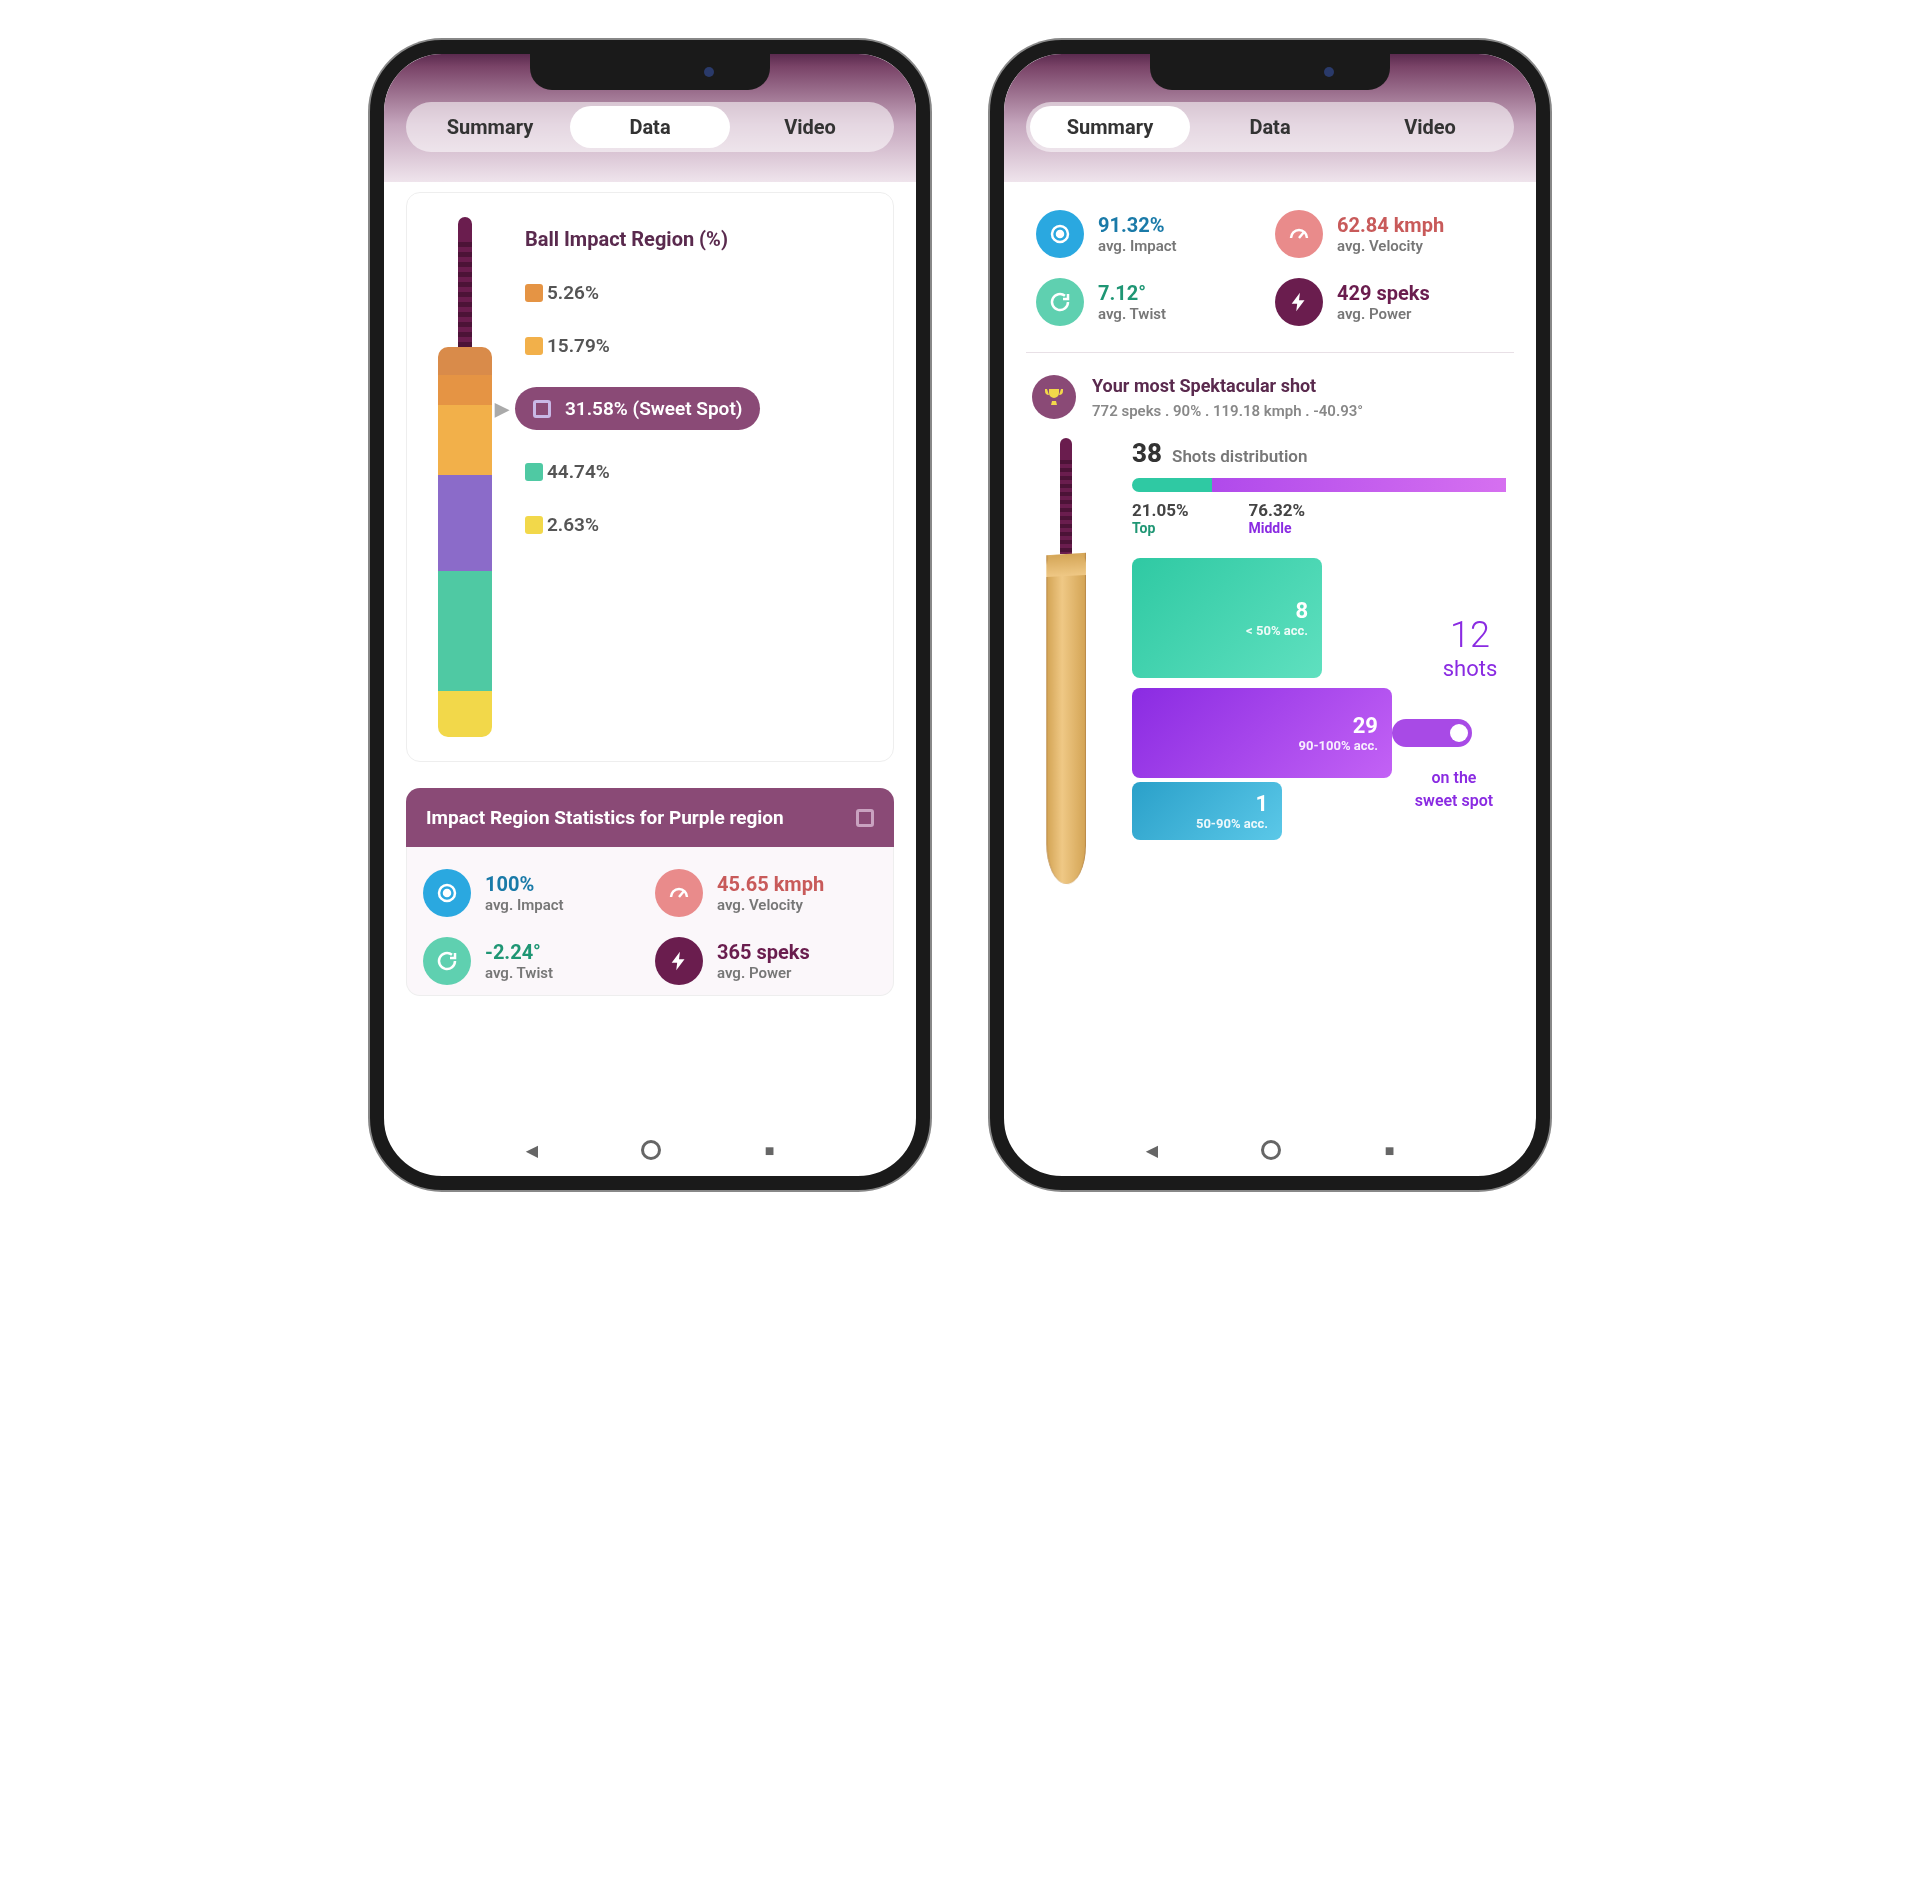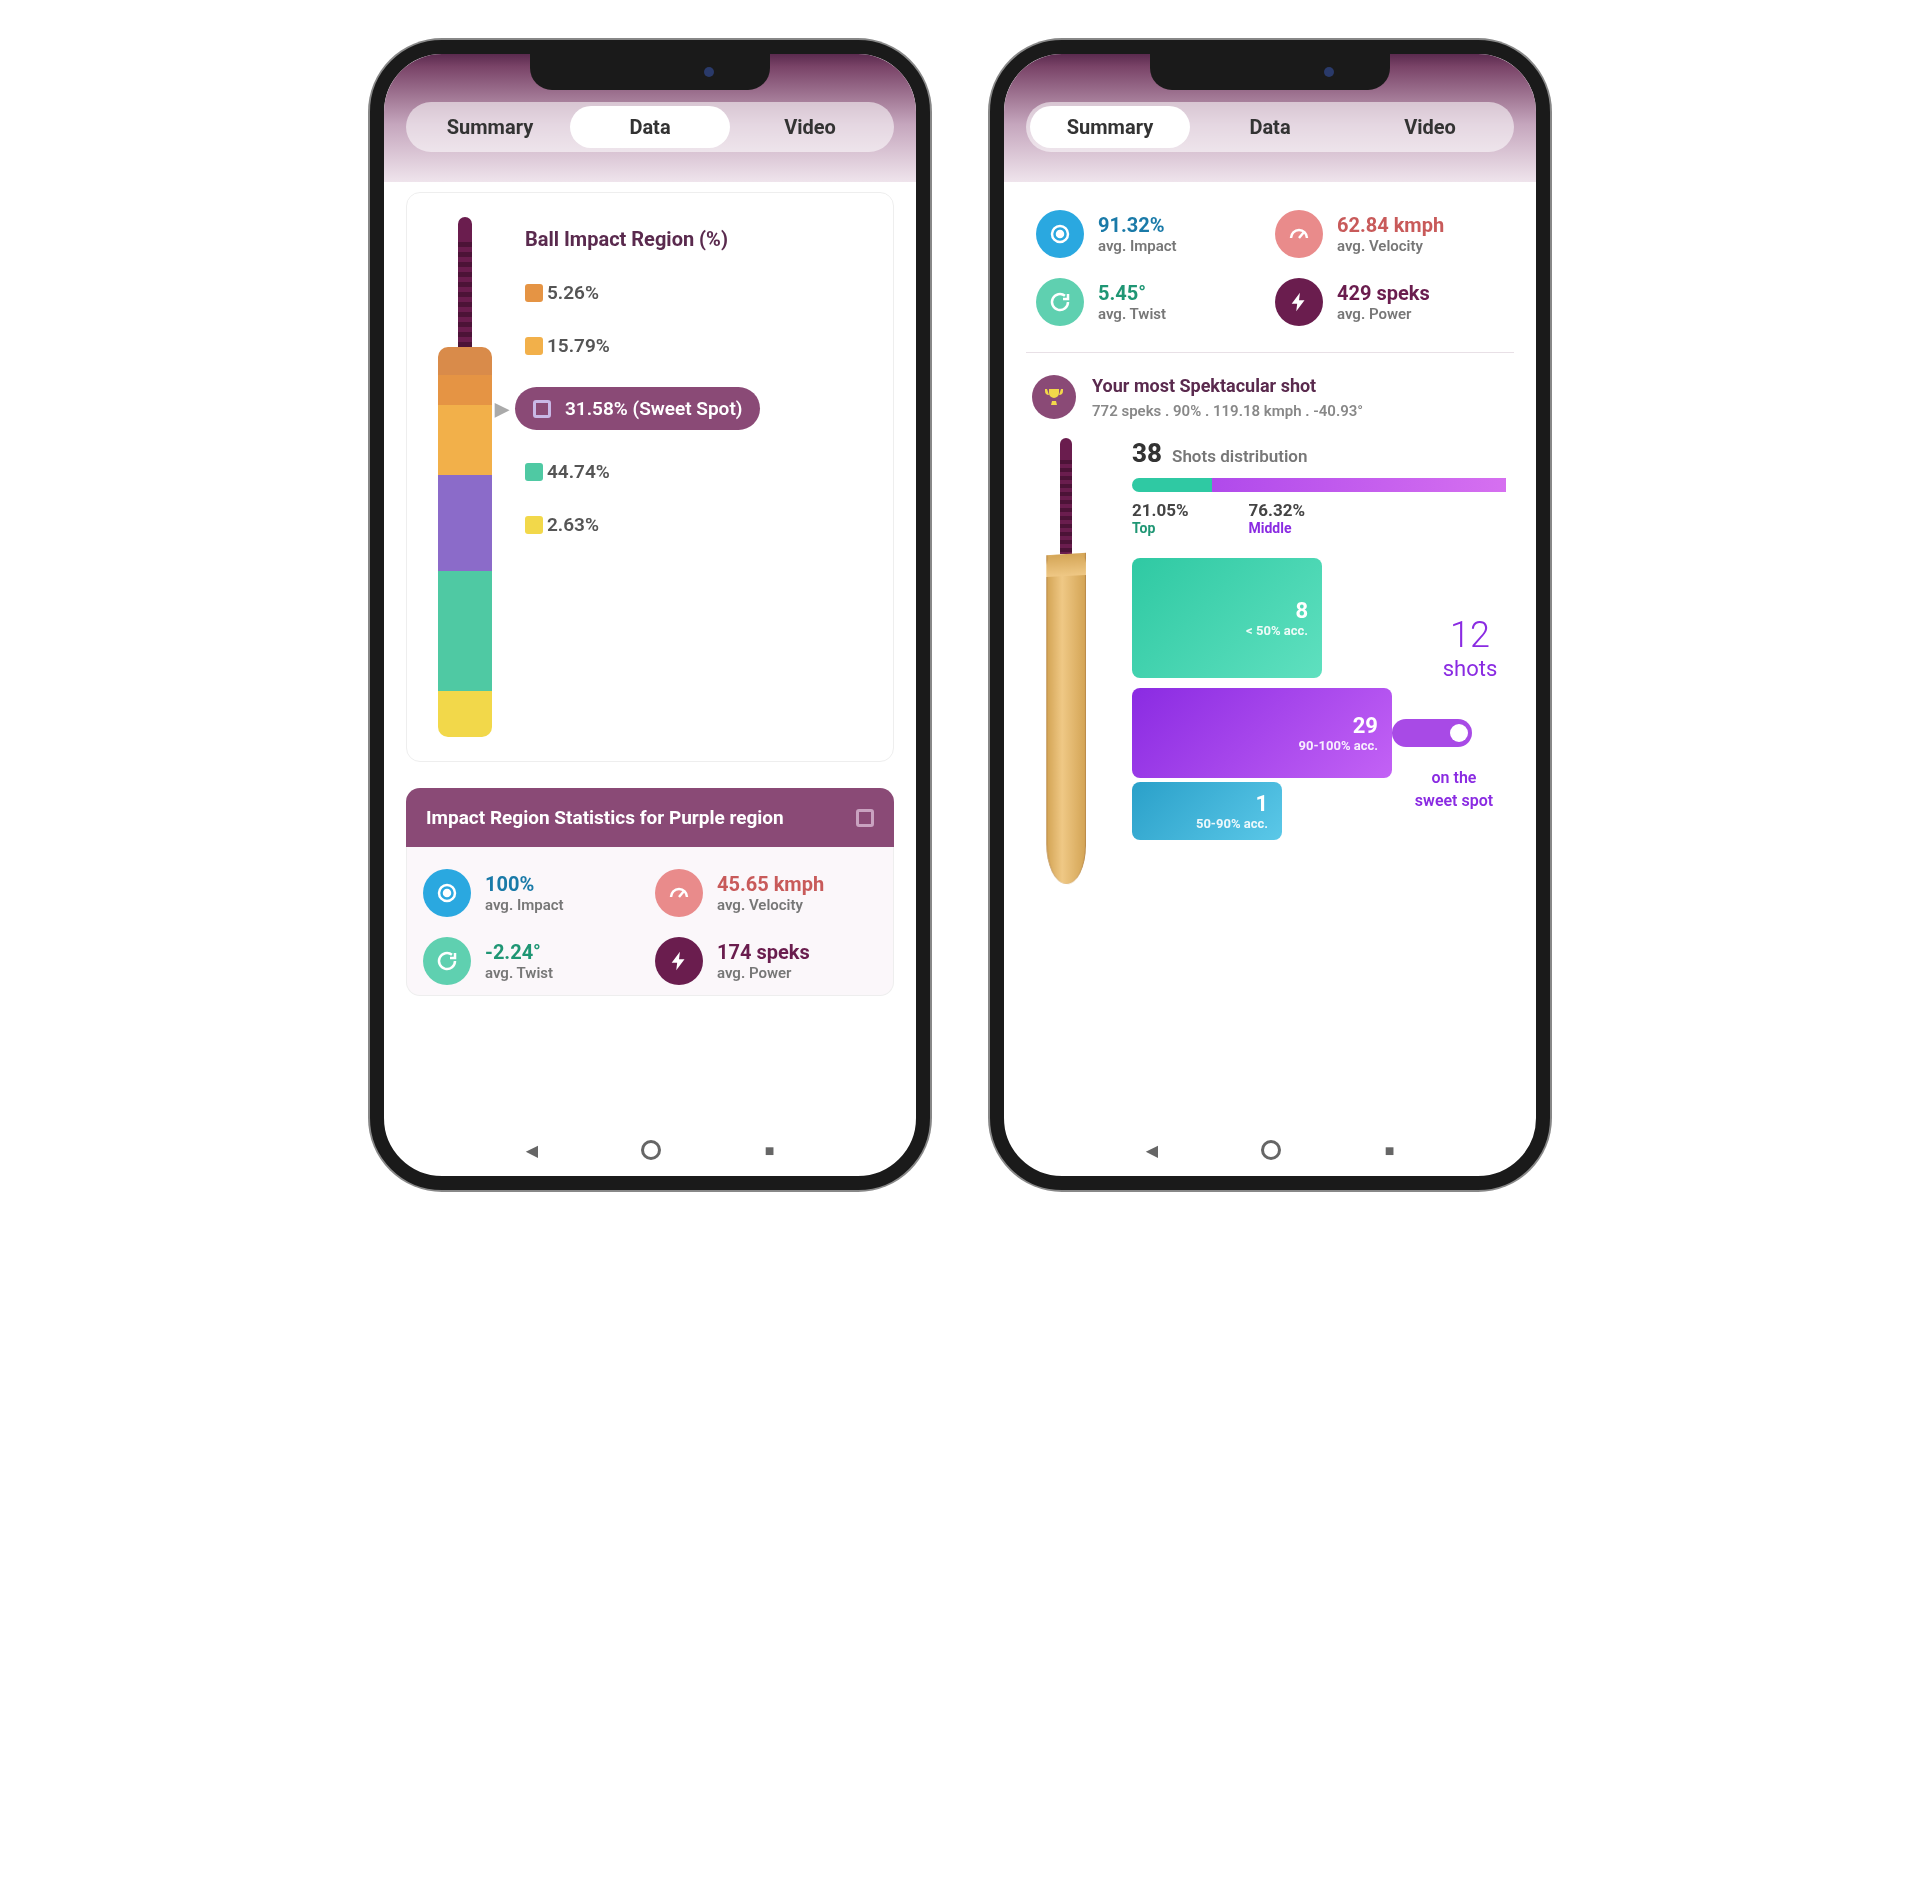--- a/index.html
+++ b/index.html
@@ -372,21 +372,21 @@
               <span class="stat-lbl">avg. Twist</span>
             </div>
           </div>
           <div class="stat">
             <div class="stat-icon ic-purple">
               <svg width="22" height="22" viewBox="0 0 24 24" fill="#fff">
                   <path d="M13 2 4 14h6l-1 8 9-12h-6z"></path>
                 </svg>
             </div>
             <div class="stat-txt">
-              <span class="stat-val c-purple">174 speks</span>
+              <span class="stat-val c-purple">365 speks</span>
               <span class="stat-lbl">avg. Power</span>
             </div>
           </div>
         </div>
       </div>
 
     </div>
     <div class="navbar">
       <span>◀</span>
       <span class="ring-icon"></span>
@@ -433,21 +433,21 @@
           </div>
         </div>
         <div class="stat">
           <div class="stat-icon ic-teal">
             <svg width="24" height="24" viewBox="0 0 24 24" fill="none" stroke="#fff" stroke-width="2.5">
                 <path d="M20 12a8 8 0 1 1-3-6.2"></path>
                 <polyline points="20 4 20 9 15 9"></polyline>
               </svg>
           </div>
           <div class="stat-txt">
-            <span class="stat-val c-teal">5.45°</span>
+            <span class="stat-val c-teal">7.12°</span>
             <span class="stat-lbl">avg. Twist</span>
           </div>
         </div>
         <div class="stat">
           <div class="stat-icon ic-purple">
             <svg width="22" height="22" viewBox="0 0 24 24" fill="#fff">
                 <path d="M13 2 4 14h6l-1 8 9-12h-6z"></path>
               </svg>
           </div>
           <div class="stat-txt">

